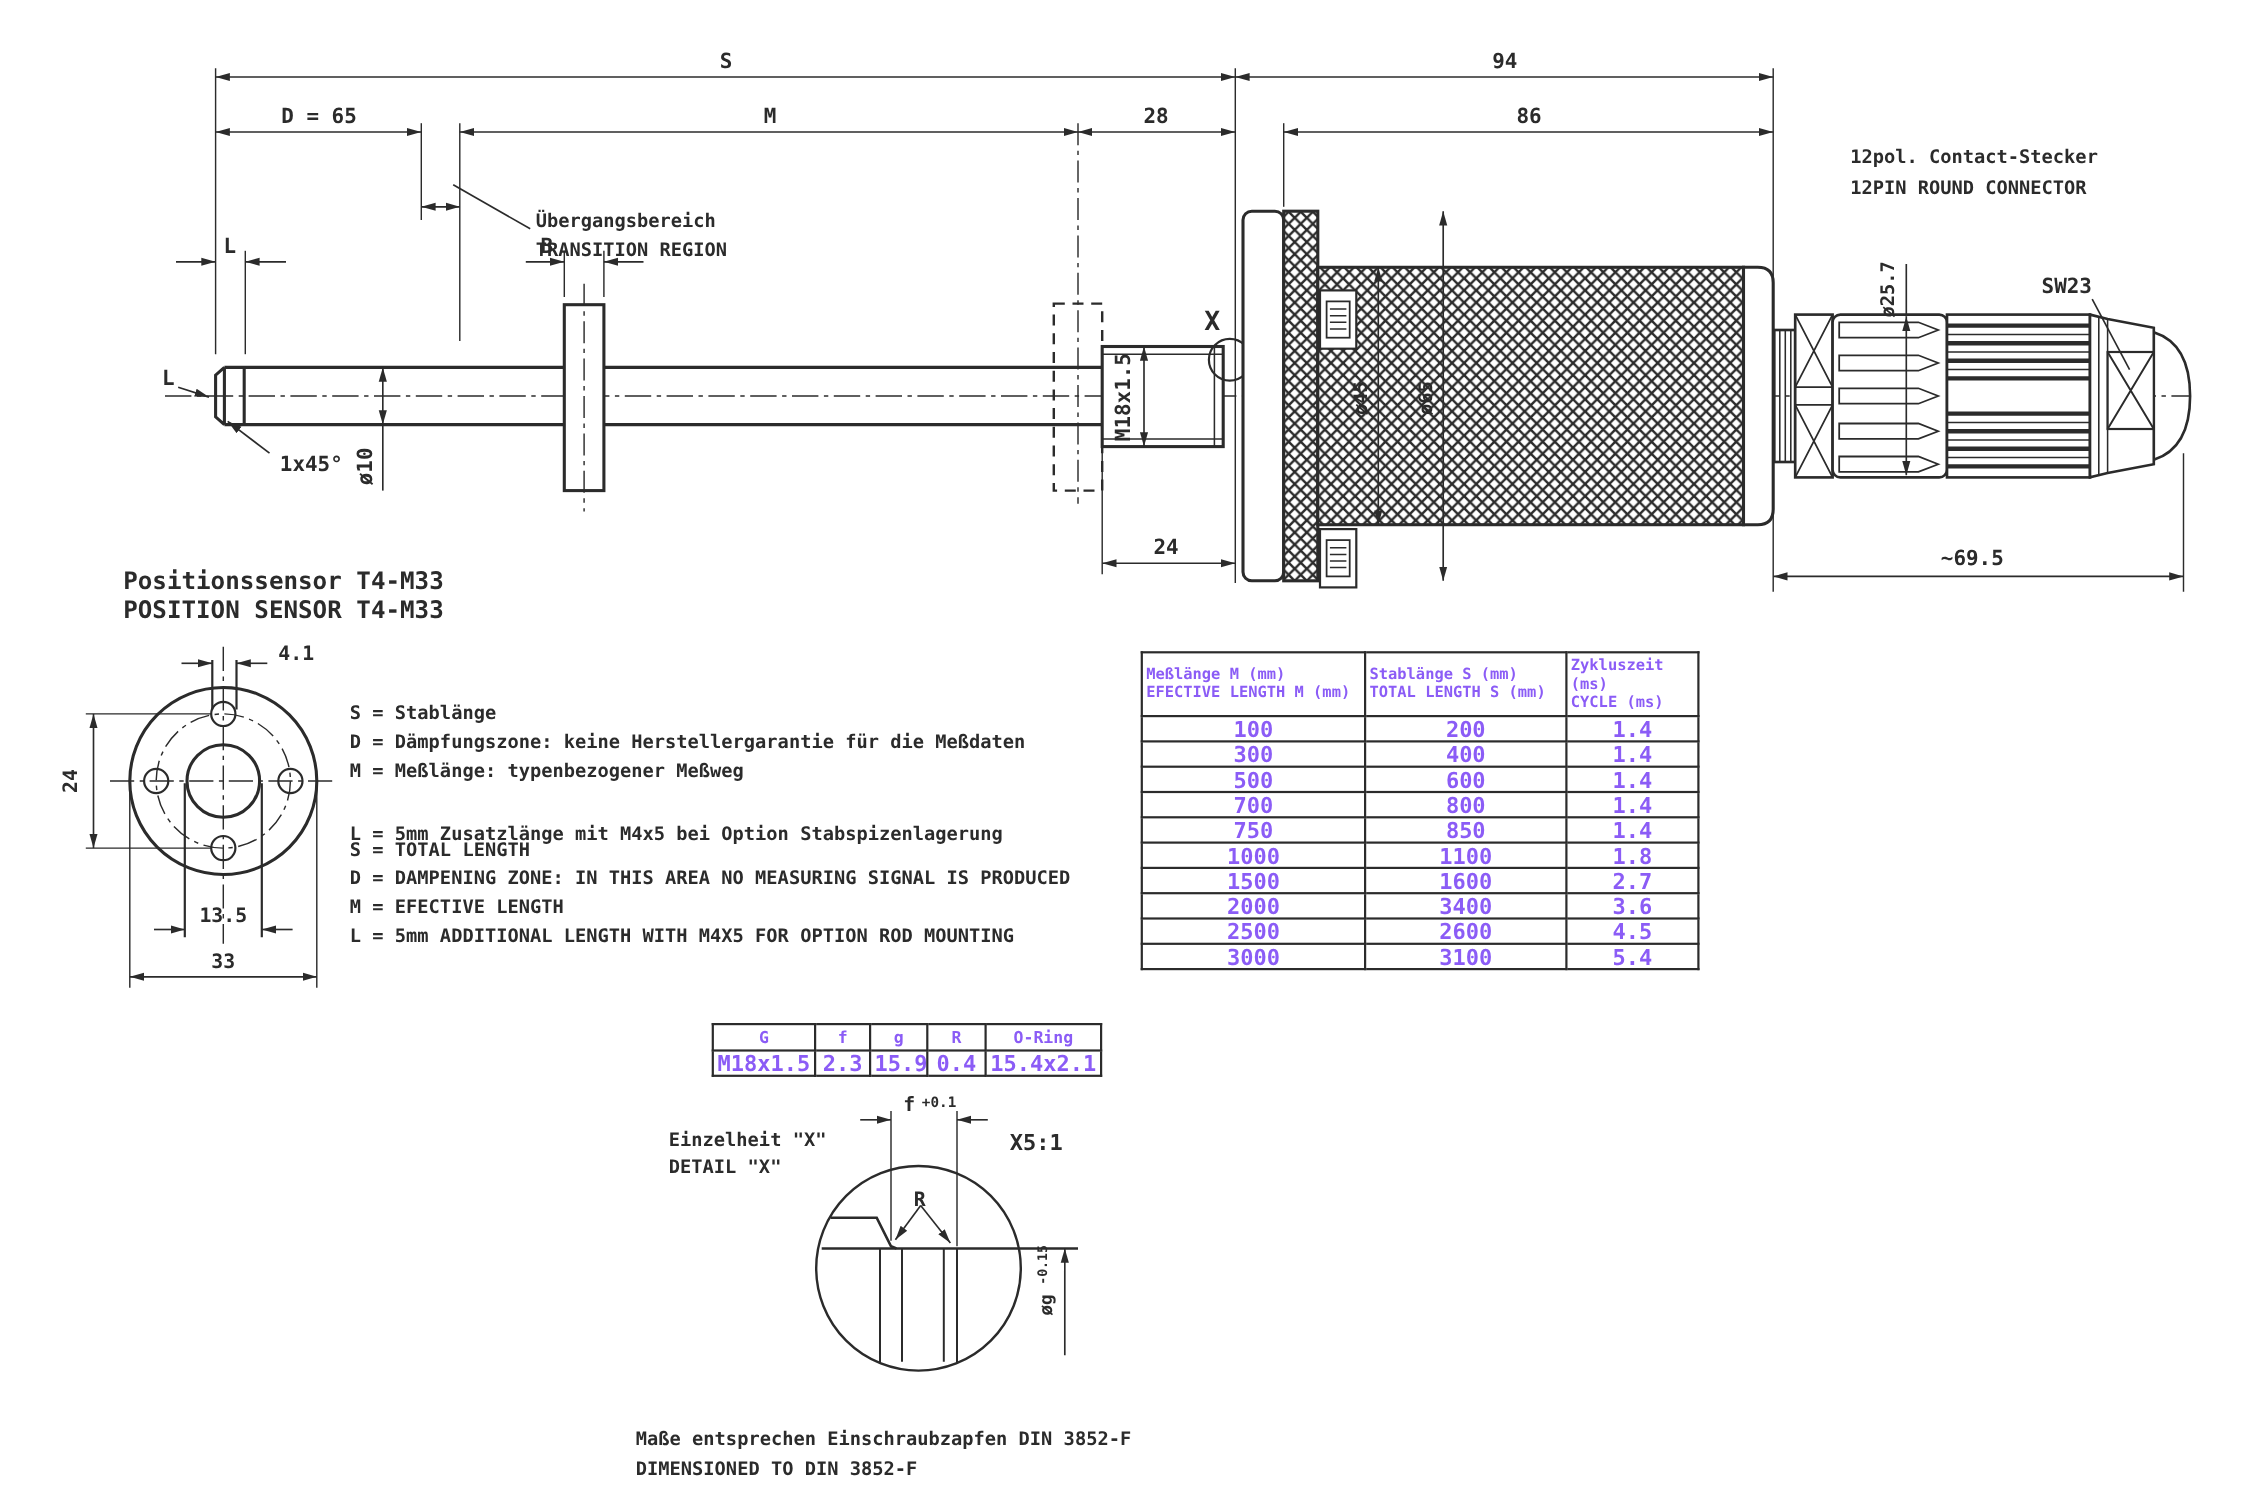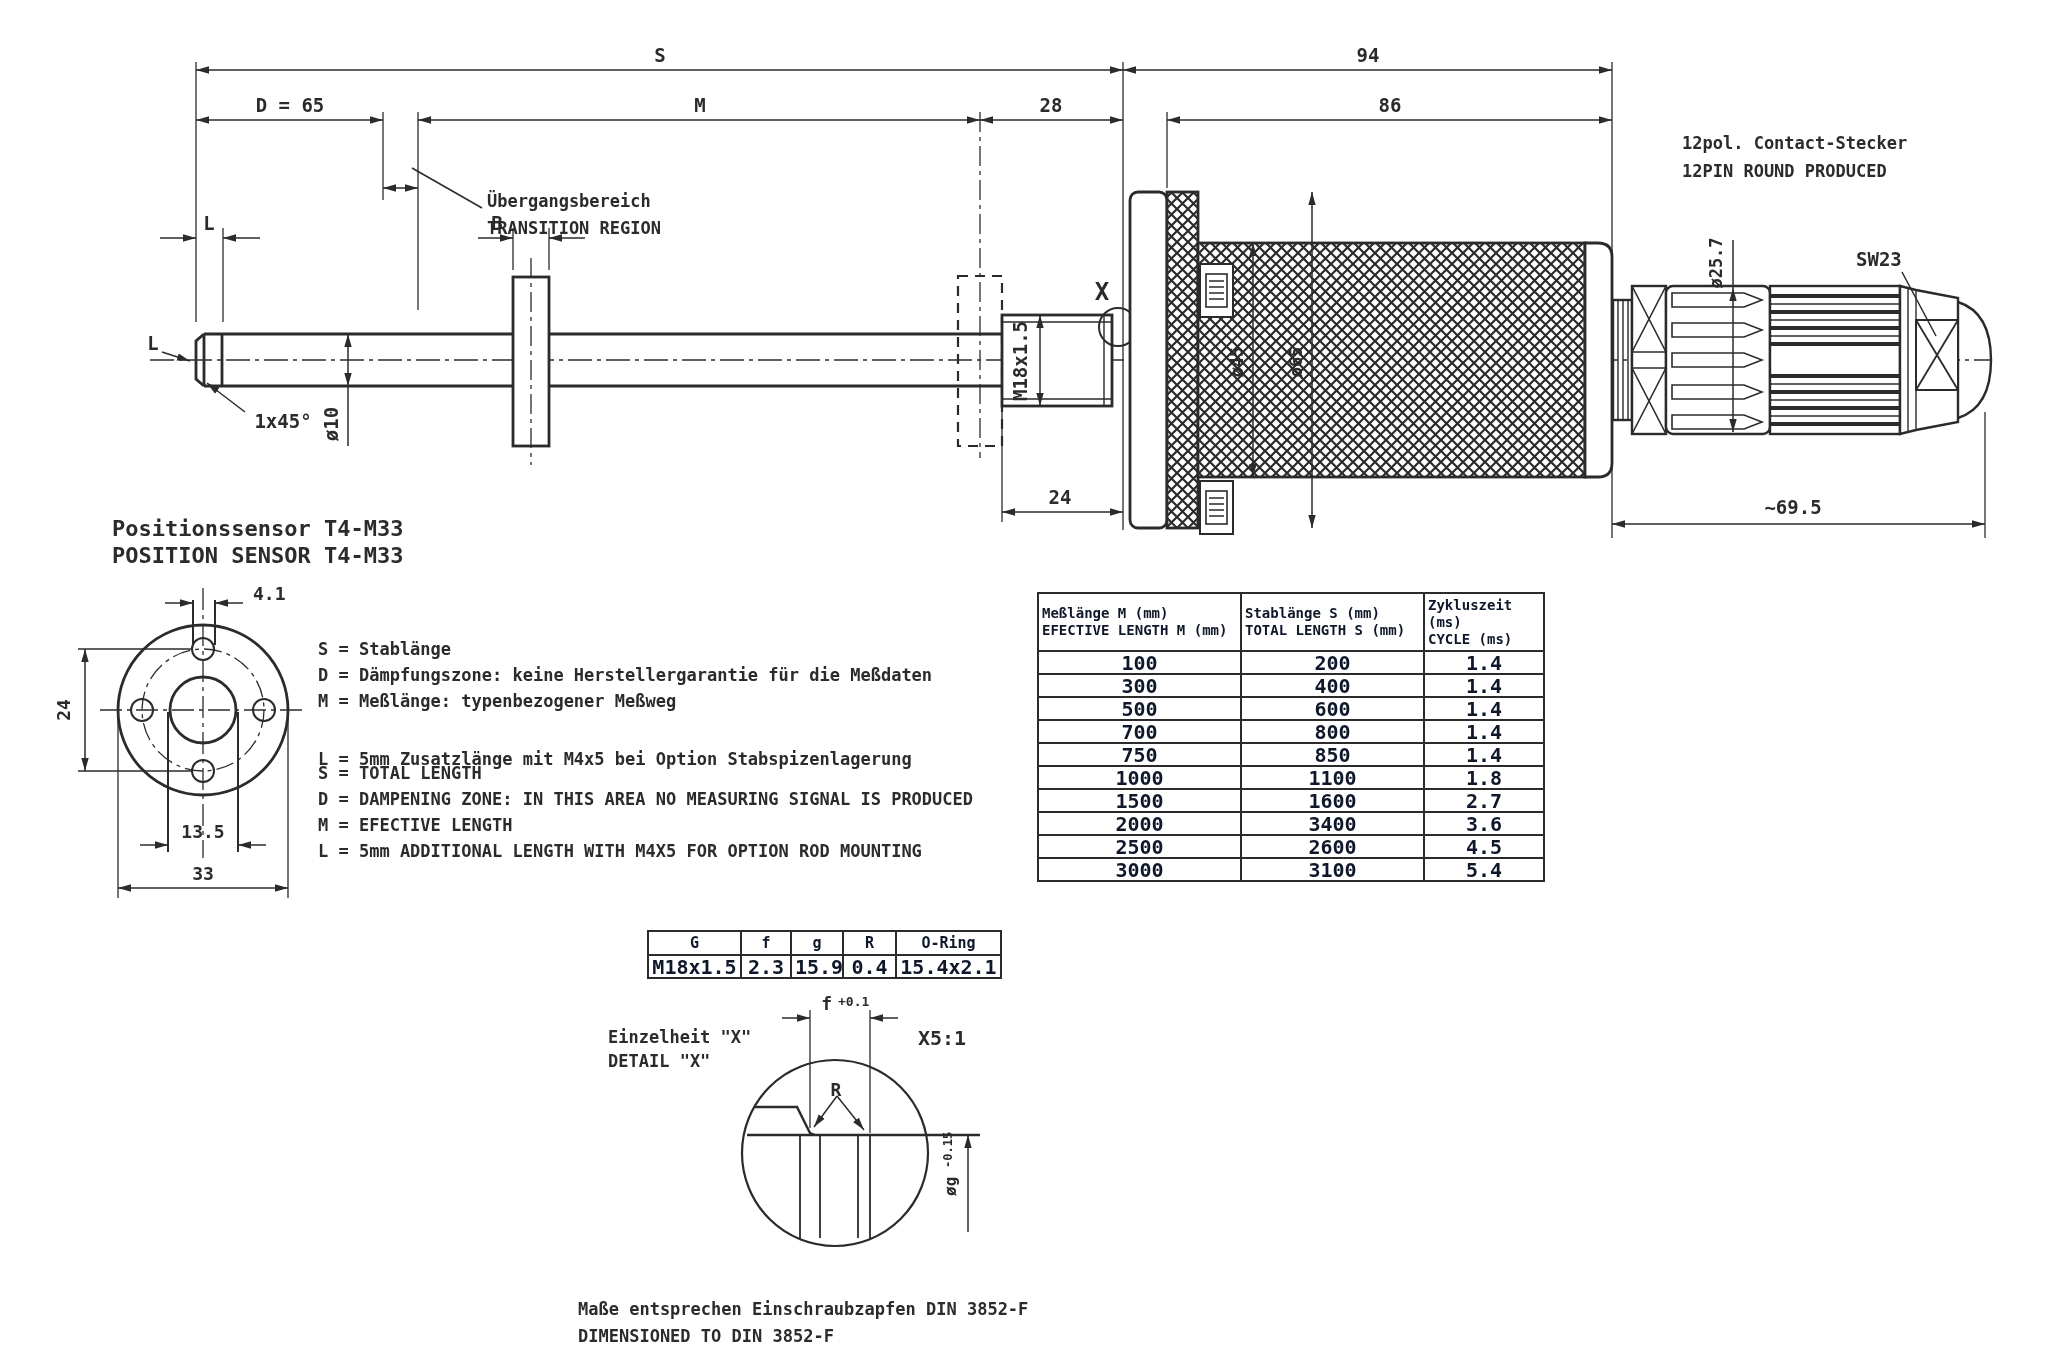--- a/index.html
+++ b/index.html
@@ -5,21 +5,21 @@
   html,body{margin:0;padding:0;background:#fff;}
   #page{position:relative;width:2046px;height:1358px;background:#ffffff;overflow:hidden;
         font-family:"DejaVu Sans Mono",monospace;color:#2b2b2b;}
   svg{position:absolute;left:0;top:0;}
   .txt{position:absolute;font-weight:bold;white-space:pre;}
   .t17{font-size:17px;line-height:26px;}
   .t18{font-size:22px;}
   .t20{font-size:20px;}
   
   table{position:absolute;border-collapse:collapse;table-layout:fixed;
-        font-family:"DejaVu Sans Mono",monospace;font-weight:bold;color:#0f172a;}
+        font-family:"DejaVu Sans Mono",monospace;font-weight:bold;color:#8b5cf6;}
   th,td{border:2px solid #2b2b2b;padding:0 3px;overflow:hidden;}
   th{text-align:left;vertical-align:middle;font-size:14px;line-height:17px;font-weight:bold;}
   td{text-align:center;font-size:20px;height:21px;line-height:16px;margin-left:25px;}
   #spec-table{left:1037px;top:592px;width:506px;}
   #spec-table th{height:56px;}
   #fit-table{left:647px;top:930px;width:353px;}
   #fit-table th{text-align:center;height:22px;font-size:15px;}
 </style>
 </head>
 <body>
@@ -219,21 +219,21 @@
       <text transform="rotate(-90,956,1196)" x="956" y="1196" font-size="16" text-anchor="start">øg</text>
       <text transform="rotate(-90,952,1168)" x="952" y="1168" font-size="12" text-anchor="start">-0.15</text>
     </g>
   </g>
 </svg>
 
 <div class="txt t17" style="left:487px;top:188px;">Übergangsbereich</div>
 <div class="txt t17" style="left:487px;top:215px;">TRANSITION REGION</div>
 
 <div class="txt t17" style="left:1682px;top:130px;">12pol. Contact-Stecker</div>
-<div class="txt t17" style="left:1682px;top:158px;">12PIN ROUND PRODUCED</div>
+<div class="txt t17" style="left:1682px;top:158px;">12PIN ROUND CONNECTOR</div>
 
 <div class="txt t18" style="left:112px;top:516px;">Positionssensor T4-M33</div>
 <div class="txt t18" style="left:112px;top:543px;">POSITION SENSOR T4-M33</div>
 
 <div class="txt t17" style="left:318px;top:636px;">S = Stablänge</div>
 <div class="txt t17" style="left:318px;top:662px;">D = Dämpfungszone: keine Herstellergarantie für die Meßdaten</div>
 <div class="txt t17" style="left:318px;top:688px;">M = Meßlänge: typenbezogener Meßweg</div>
 <div class="txt t17" style="left:318px;top:714px;margin-top:32px;">L = 5mm Zusatzlänge mit M4x5 bei Option Stabspizenlagerung</div>
 <div class="txt t17" style="left:318px;top:760px;">S = TOTAL LENGTH</div>
 <div class="txt t17" style="left:318px;top:786px;">D = DAMPENING ZONE: IN THIS AREA NO MEASURING SIGNAL IS PRODUCED</div>

